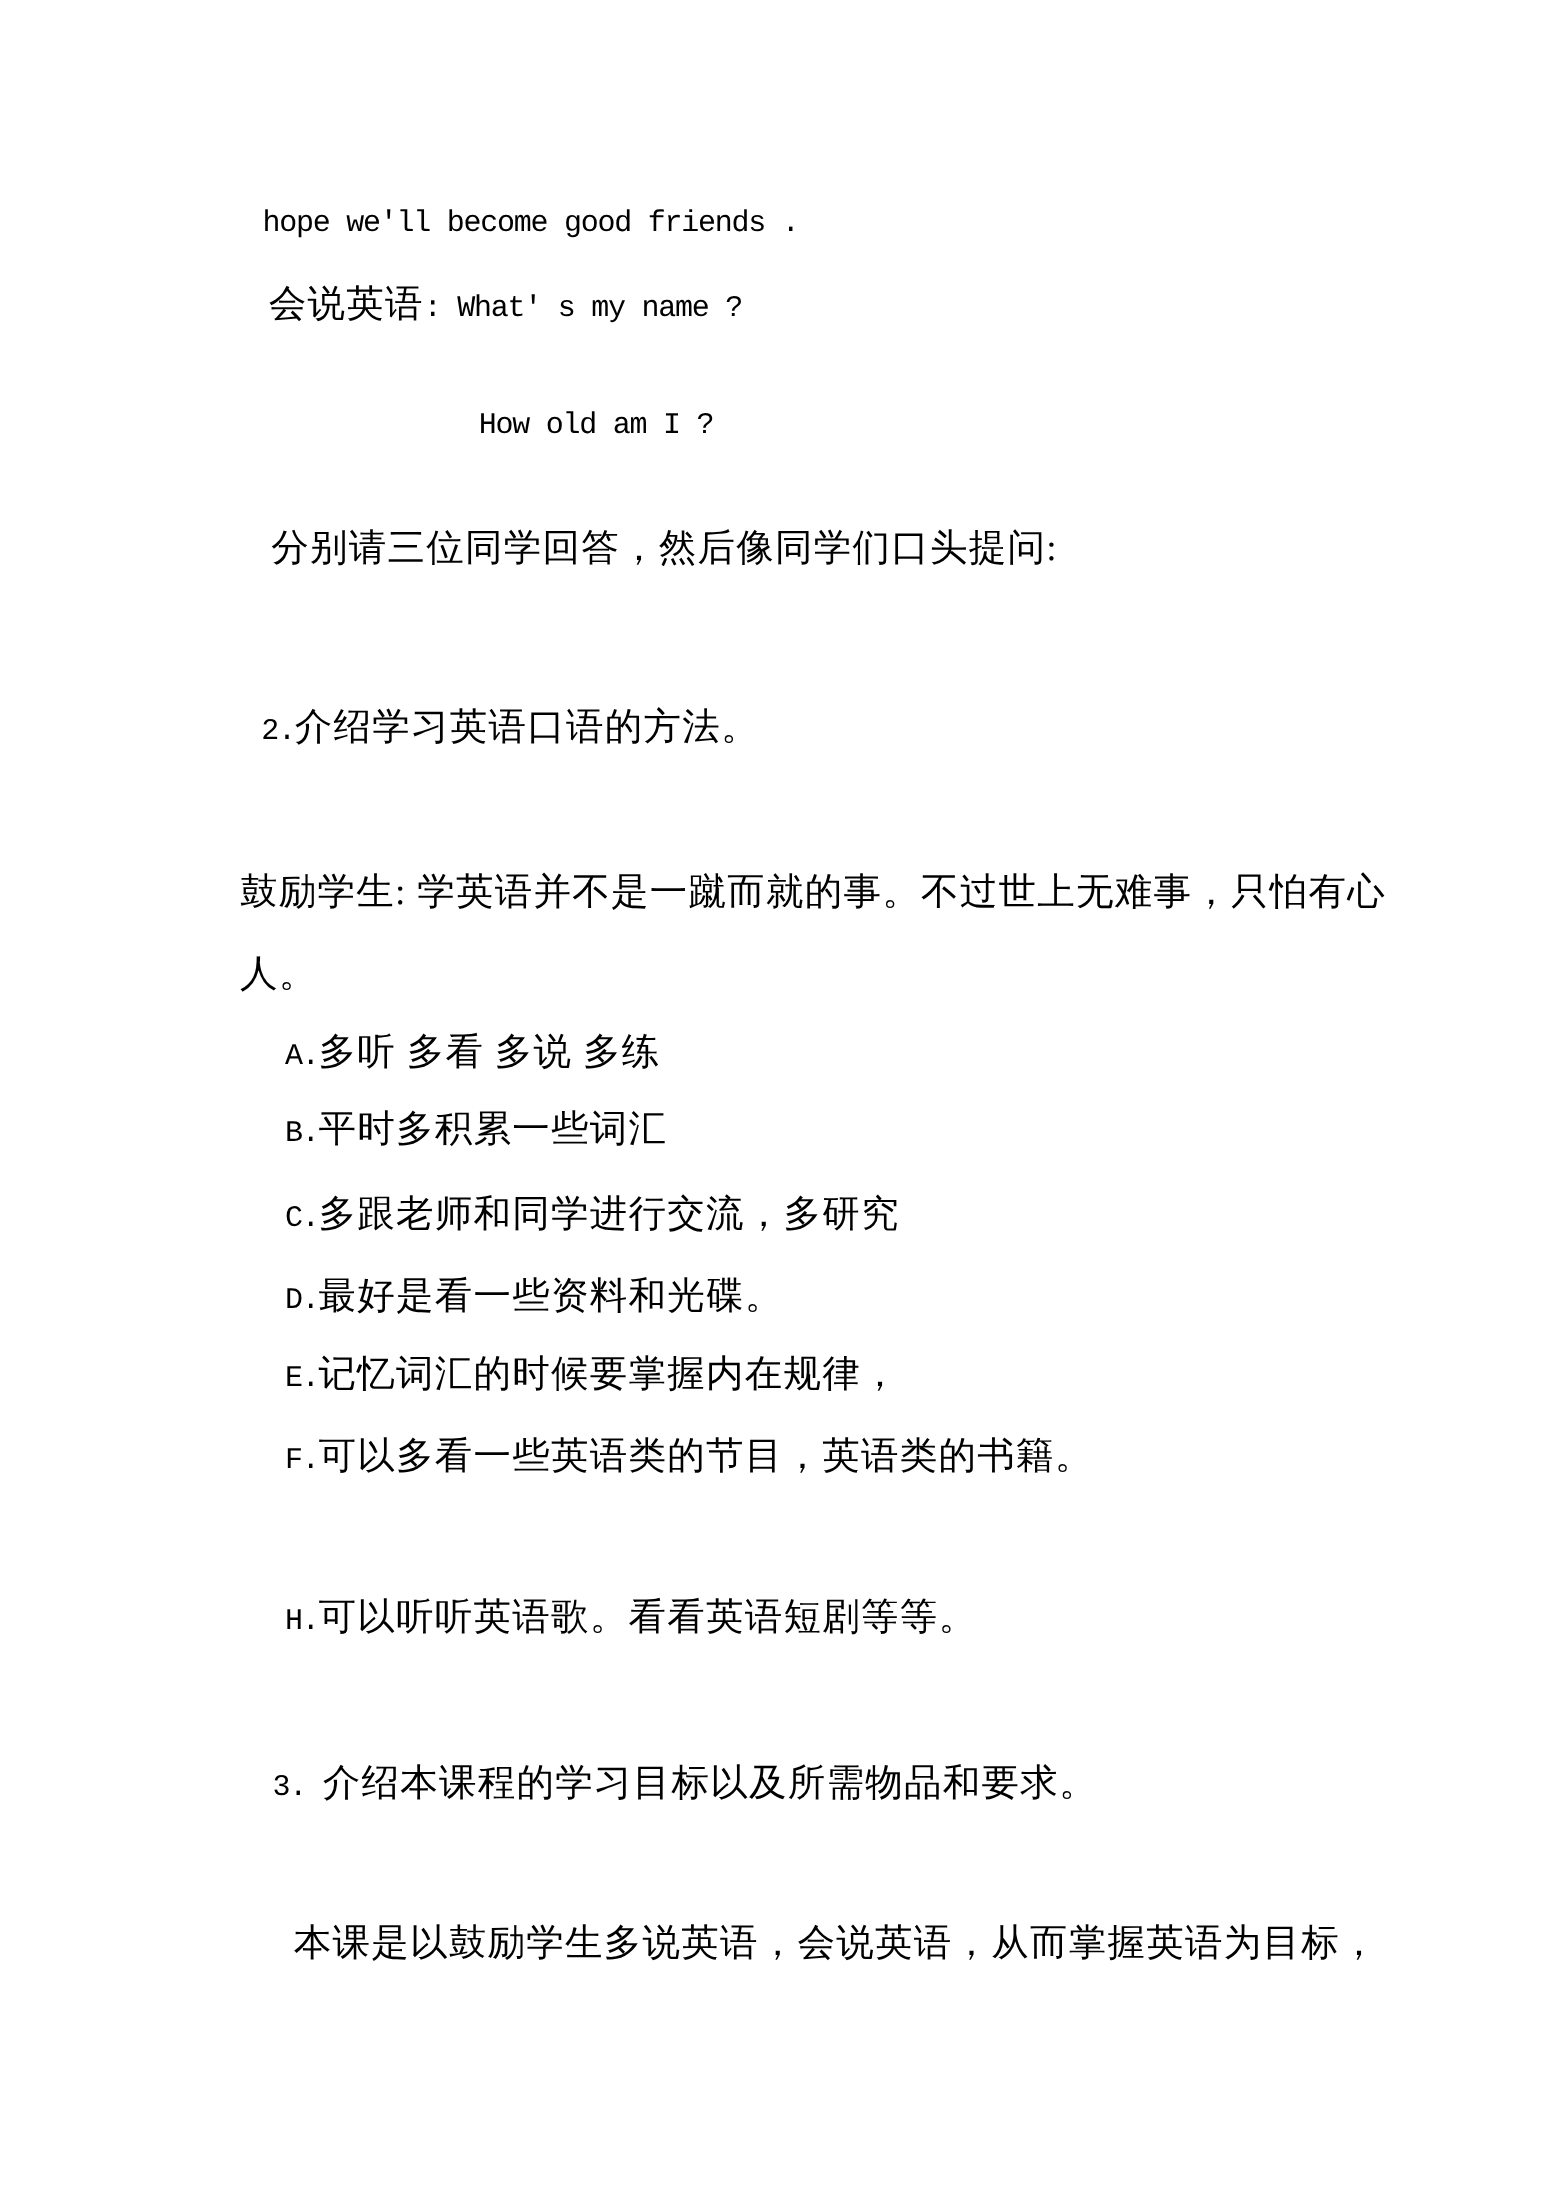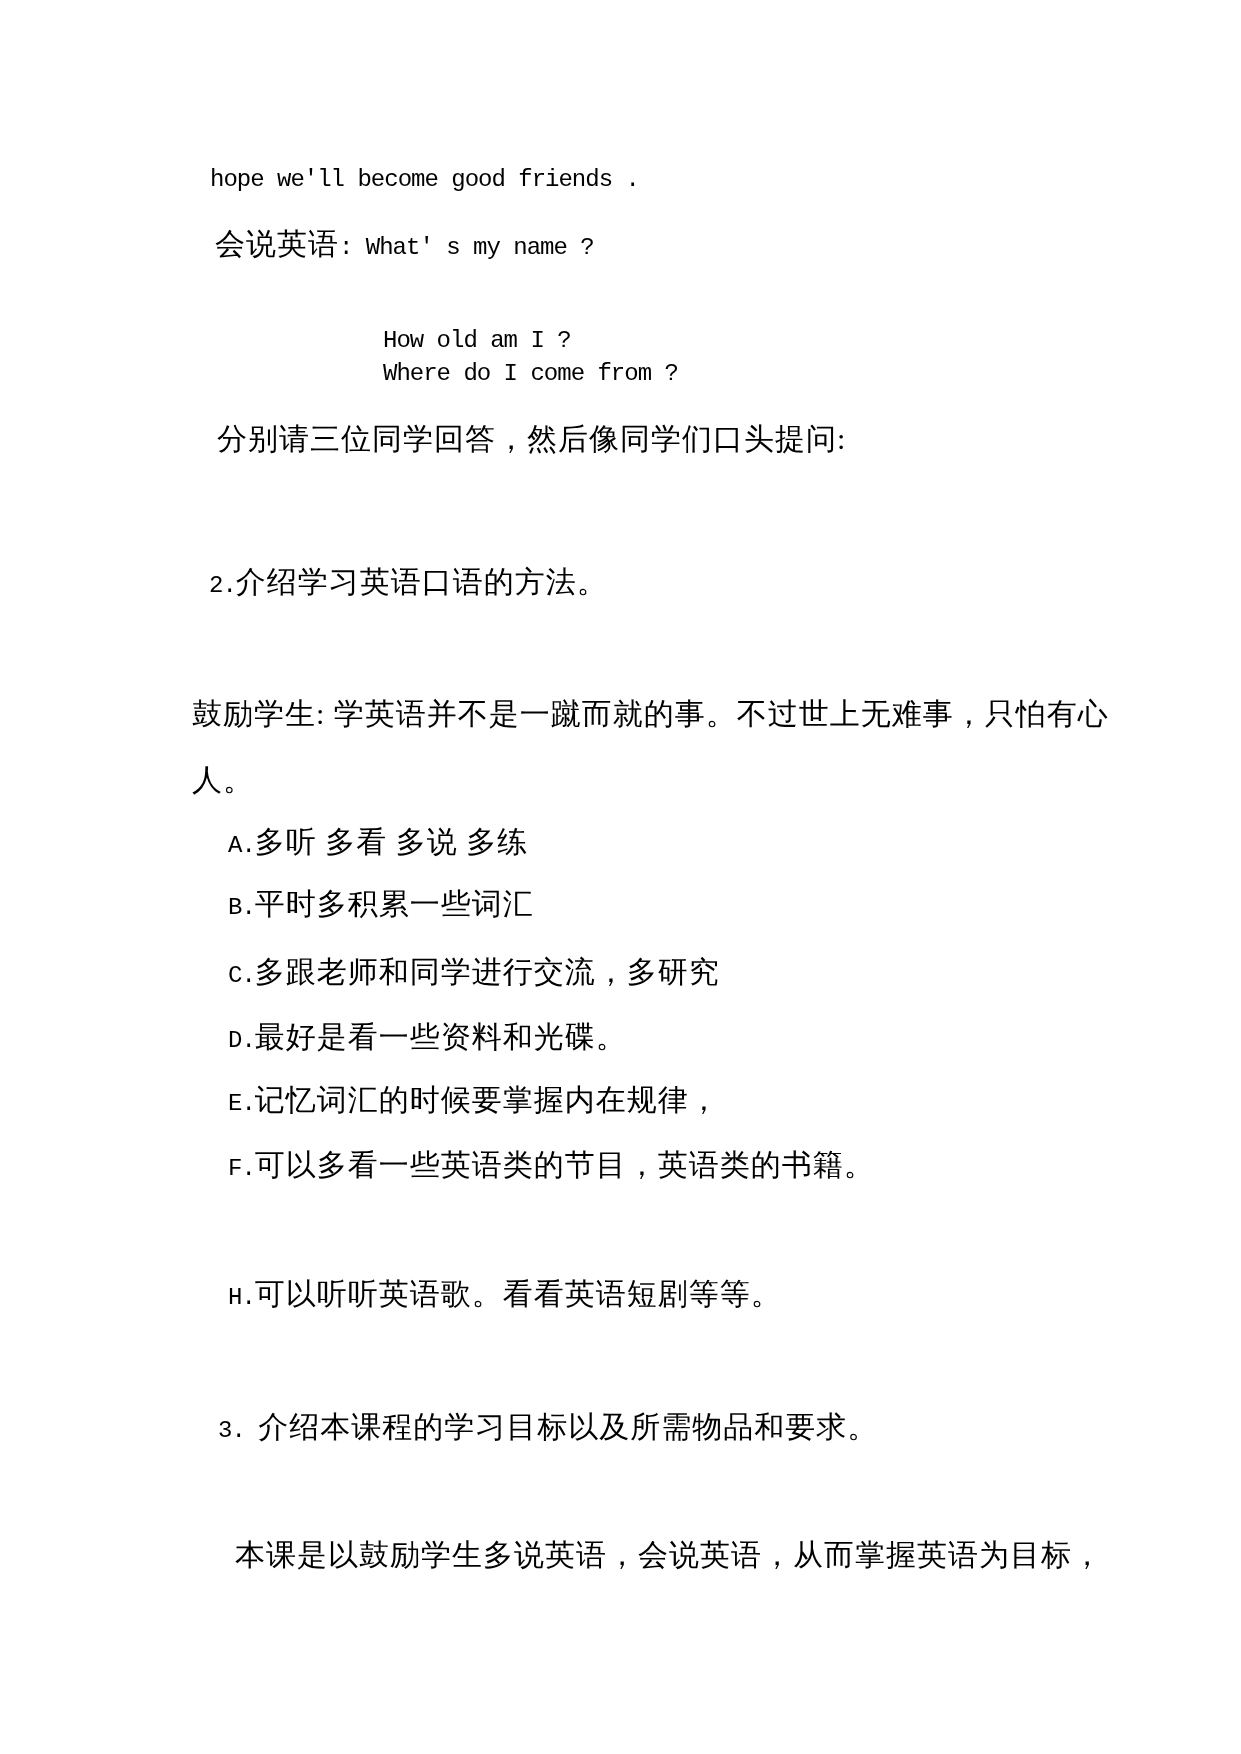--- a/index.html
+++ b/index.html
@@ -34,21 +34,20 @@
     letter-spacing: -1px;
   }
 </style>
 </head>
 <body>
 
 <div class="page" style="background: rgb(255, 255, 255); width: 1241px; height: 1754px;">
     <div class="line" style="left: 210px; top: 162px;"><span class="en">hope we'll become good friends .</span></div>
     <div class="line" style="left: 215px; top: 226px;"><span class="cn">会说英语</span><span class="en">: What' s my name ?</span></div>
     <div class="line" style="left: 383px; top: 291px; margin-top: 32px;"><span class="en">How old am I ?</span></div>
-    <div class="line" style="left: 383px; top: 356px;"><span class="en">Where do I come from ?</span></div>
     <div class="line" style="left: 217px; top: 421px;"><span class="cn">分别请三位同学回答，然后像同学们口头提问:</span></div>
     <div class="line" style="left: 209px; top: 564px;"><span class="en">2.</span><span class="cn">介绍学习英语口语的方法。</span></div>
     <div class="line" style="left: 192px; top: 696px;"><span class="cn">鼓励学生: 学英语并不是一蹴而就的事。不过世上无难事，只怕有心</span></div>
     <div class="line" style="left: 192px; top: 762px;"><span class="cn">人。</span></div>
     <div class="line" style="left: 228px; top: 824px;"><span class="en">A.</span><span class="cn">多听 多看 多说 多练</span></div>
     <div class="line" style="left: 228px; top: 886px;"><span class="en">B.</span><span class="cn">平时多积累一些词汇</span></div>
     <div class="line" style="left: 228px; top: 954px;"><span class="en">C.</span><span class="cn">多跟老师和同学进行交流，多研究</span></div>
     <div class="line" style="left: 228px; top: 1019px;"><span class="en">D.</span><span class="cn">最好是看一些资料和光碟。</span></div>
     <div class="line" style="left: 228px; top: 1082px;"><span class="en">E.</span><span class="cn">记忆词汇的时候要掌握内在规律，</span></div>
     <div class="line" style="left: 228px; top: 1147px;"><span class="en">F.</span><span class="cn">可以多看一些英语类的节目，英语类的书籍。</span></div>

